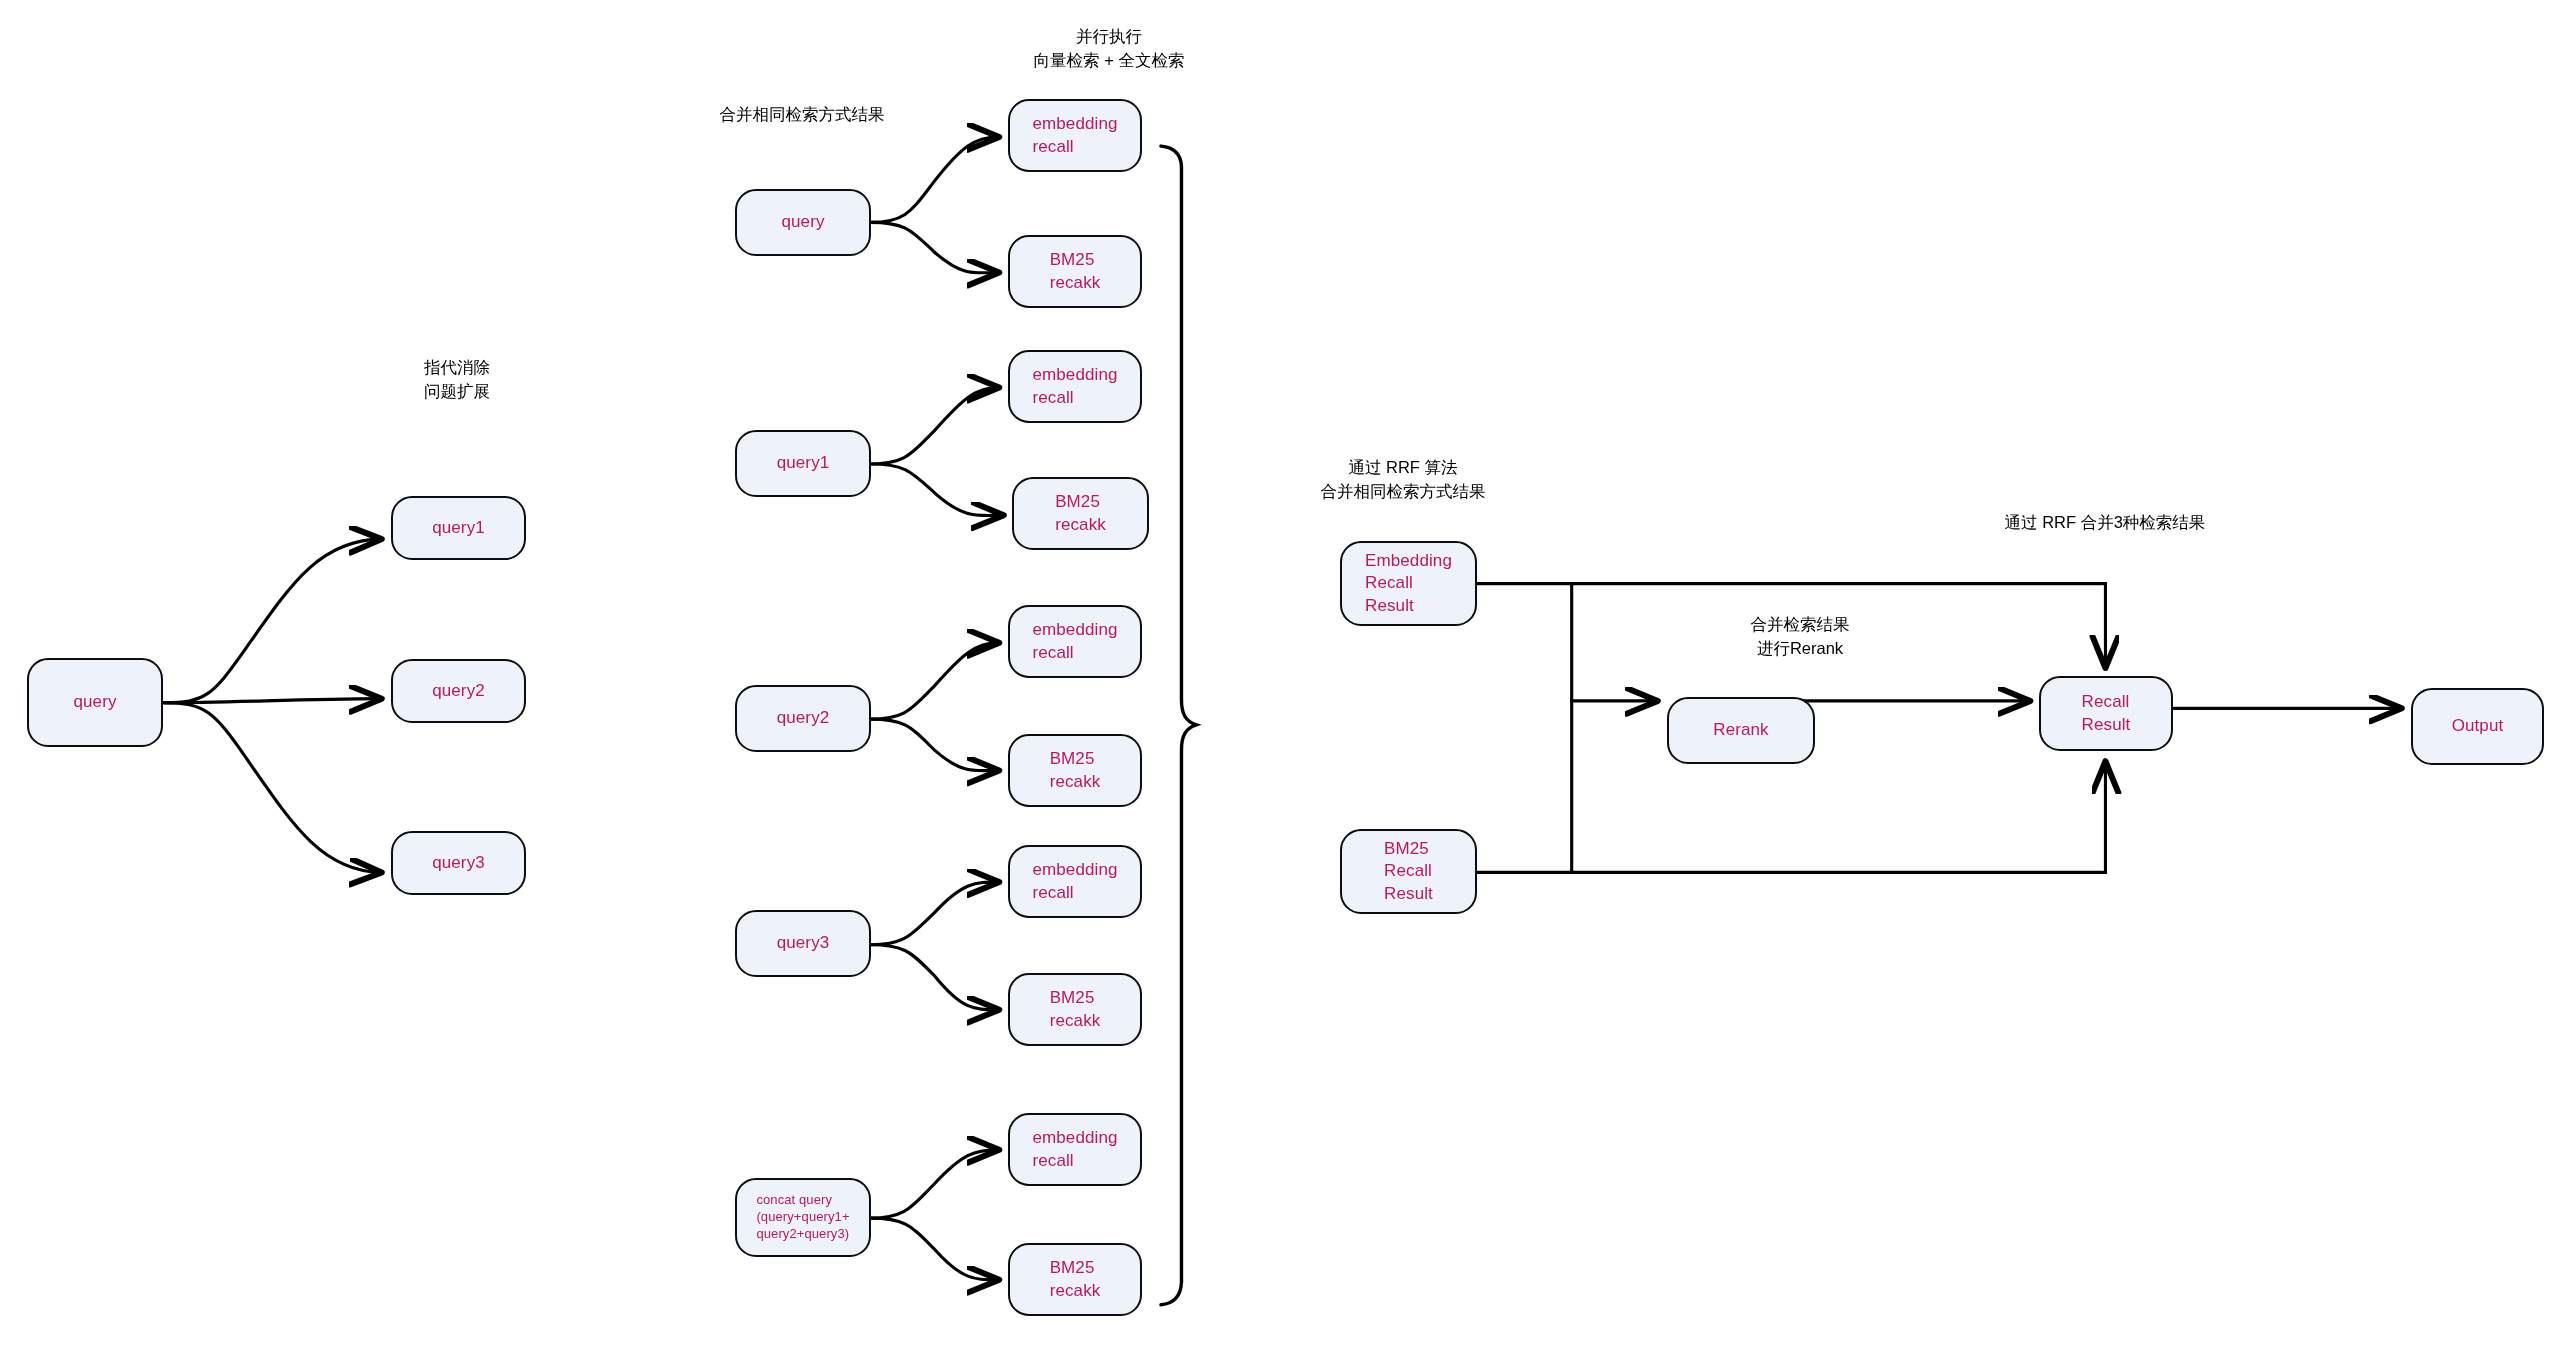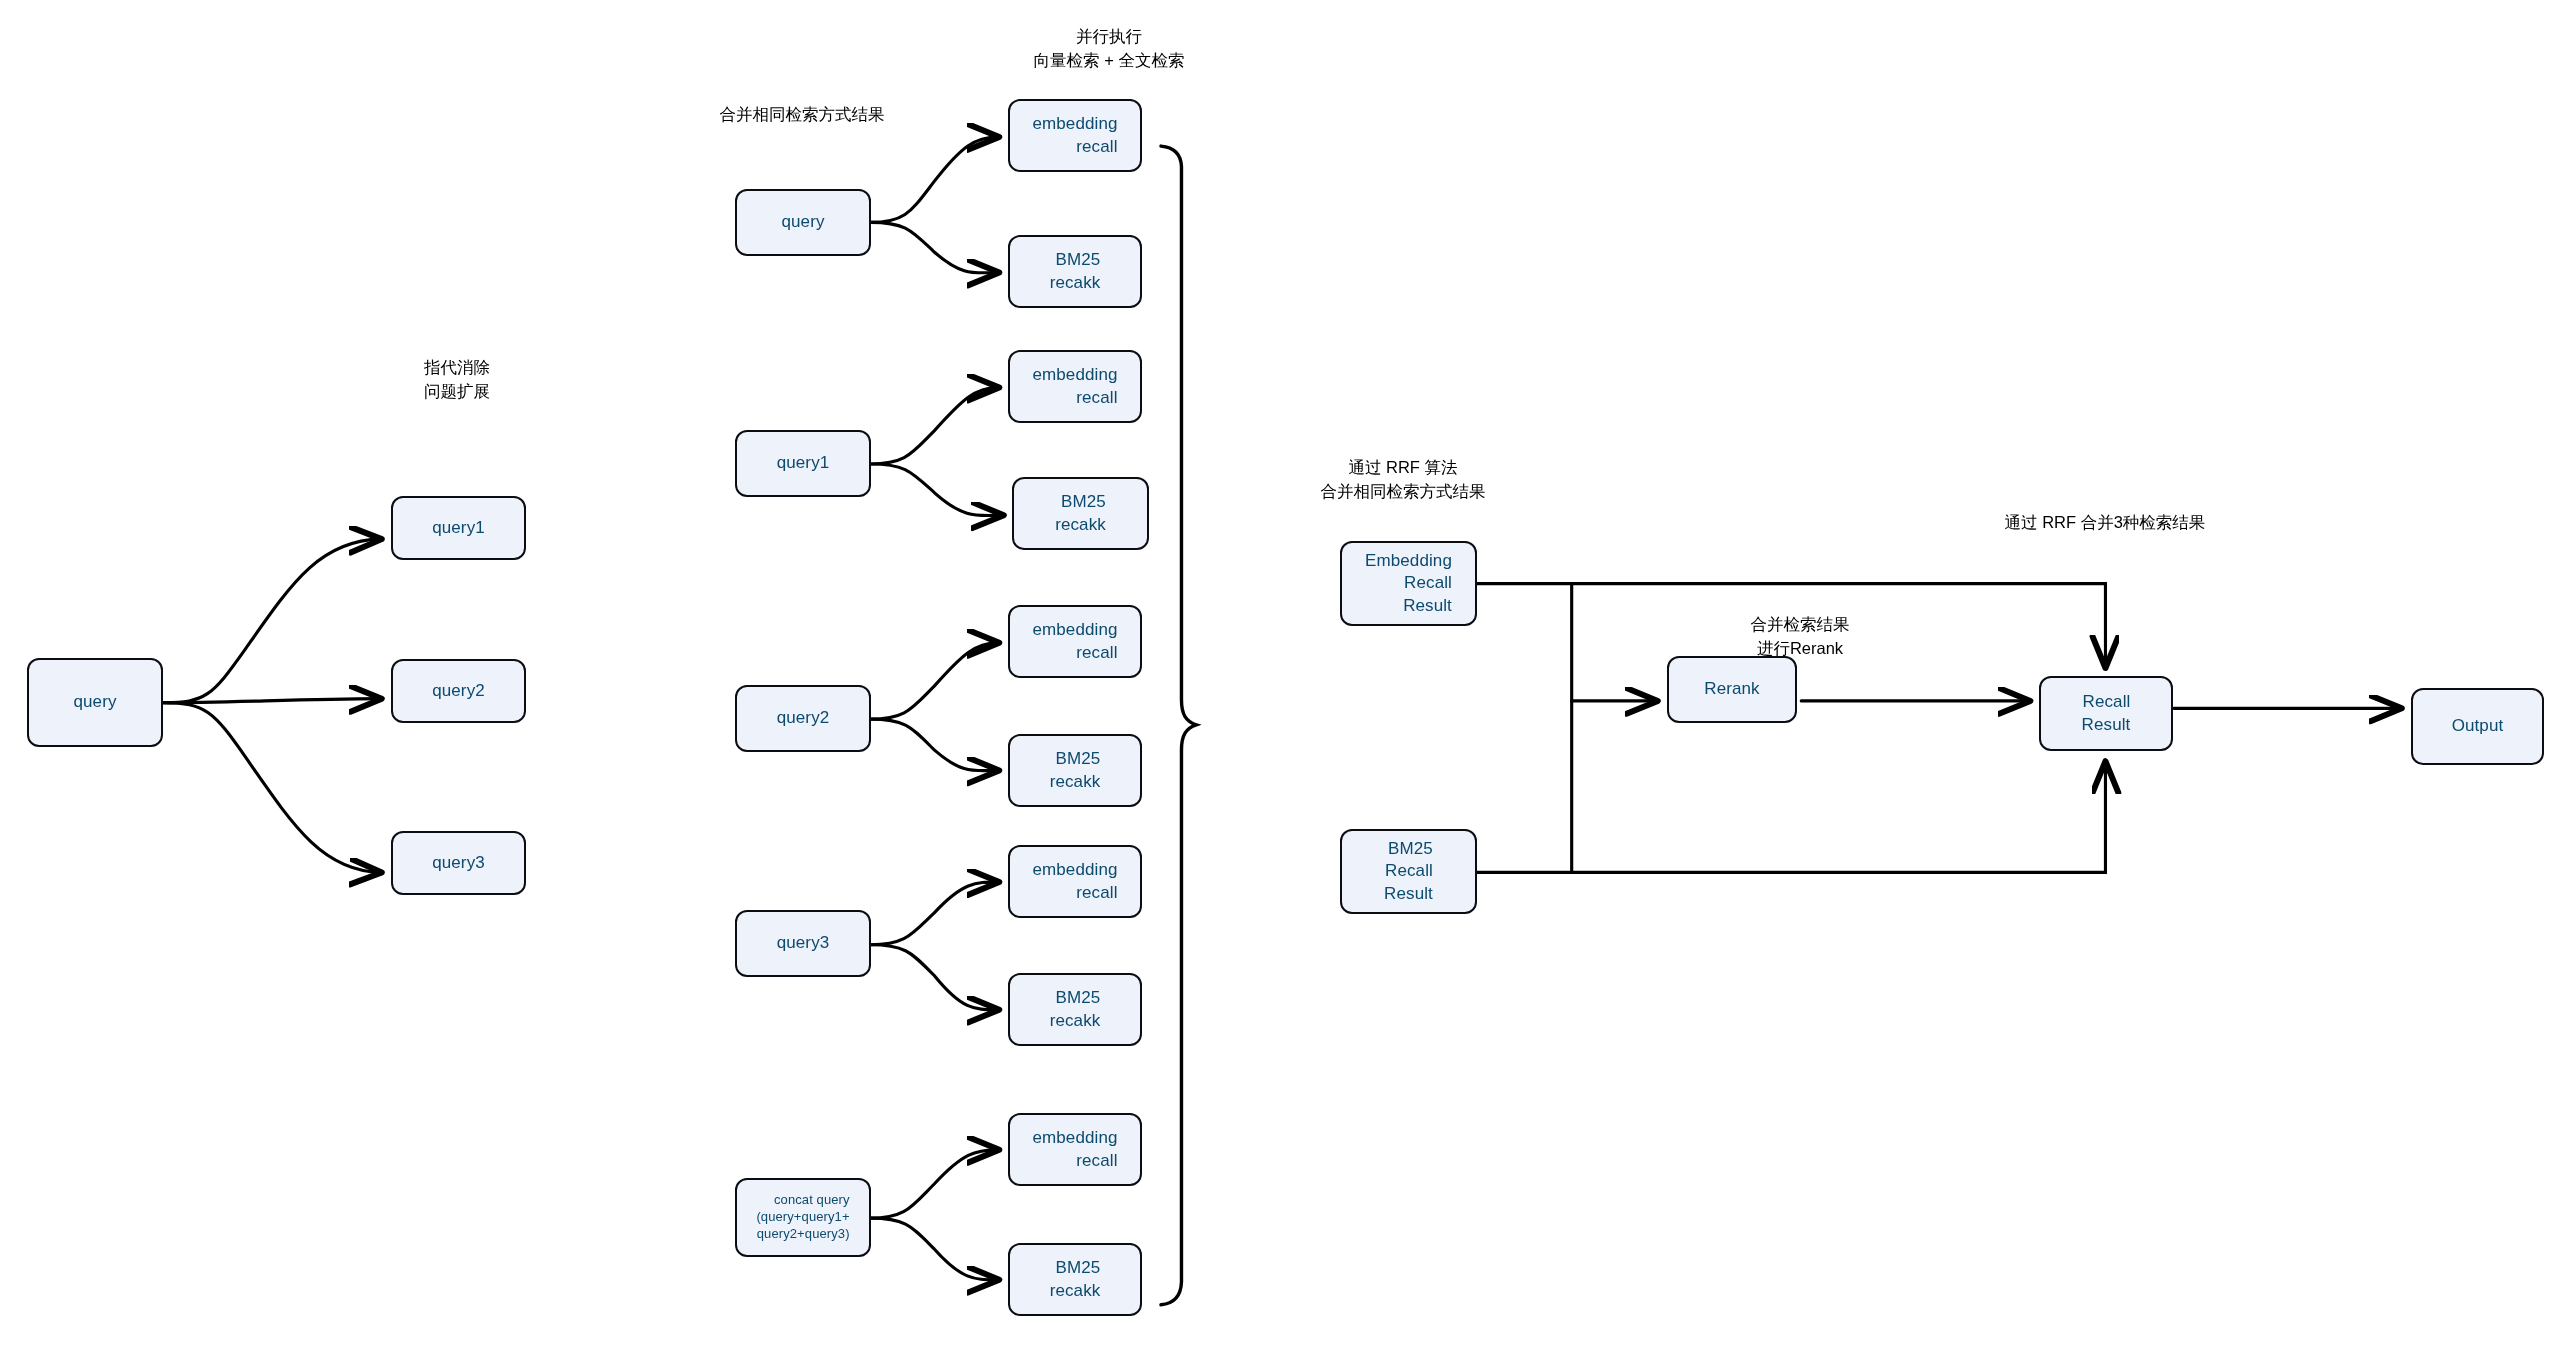--- a/index.html
+++ b/index.html
@@ -19,28 +19,28 @@
     left:0; top:0;
     width:2576px;
     height:1354px;
     pointer-events:none;
   }
   .node{
     position:absolute;
     box-sizing:border-box;
     background:#edf2fb;
     border:2.3px solid #0b0d12;
-    border-radius:12px;
+    border-radius:21px;
     display:flex;
     align-items:center;
     justify-content:center;
-    text-align:right;
+    text-align:left;
     font-size:17px;
     line-height:1.30;
-    color:#0c4a6e;
+    color:#be185d;
     letter-spacing:0.1px;
     white-space:pre-line;
     padding:2.3px 4.6px;
   }
   .note{
     position:absolute;
     font-size:16.5px;
     line-height:1.45;
     color:#000000;
     text-align:center;
@@ -154,19 +154,19 @@
 recall</div>
   <div class="node" style="left:1008px; top:1243px; width:134px; height:73px;">BM25
 recakk</div>
 
   <div class="node" style="left:1340px; top:541px;  width:137px; height:85px;">Embedding
 Recall
 Result</div>
   <div class="node" style="left:1340px; top:829px; width:137px; height:85px;">BM25
 Recall
 Result</div>
-  <div class="node" style="left:1667px; top:656px; width:130px; height:67px;">Rerank</div>
+  <div class="node" style="left:1667px; top:697px; width:148px; height:67px;">Rerank</div>
   <div class="node" style="left:2039px; top:676px; width:134px; height:75px;">Recall
 Result</div>
   <div class="node" style="left:2411px; top:688px; width:133px; height:77px;">Output</div>
 
 </div>
 
 
 </body></html>

